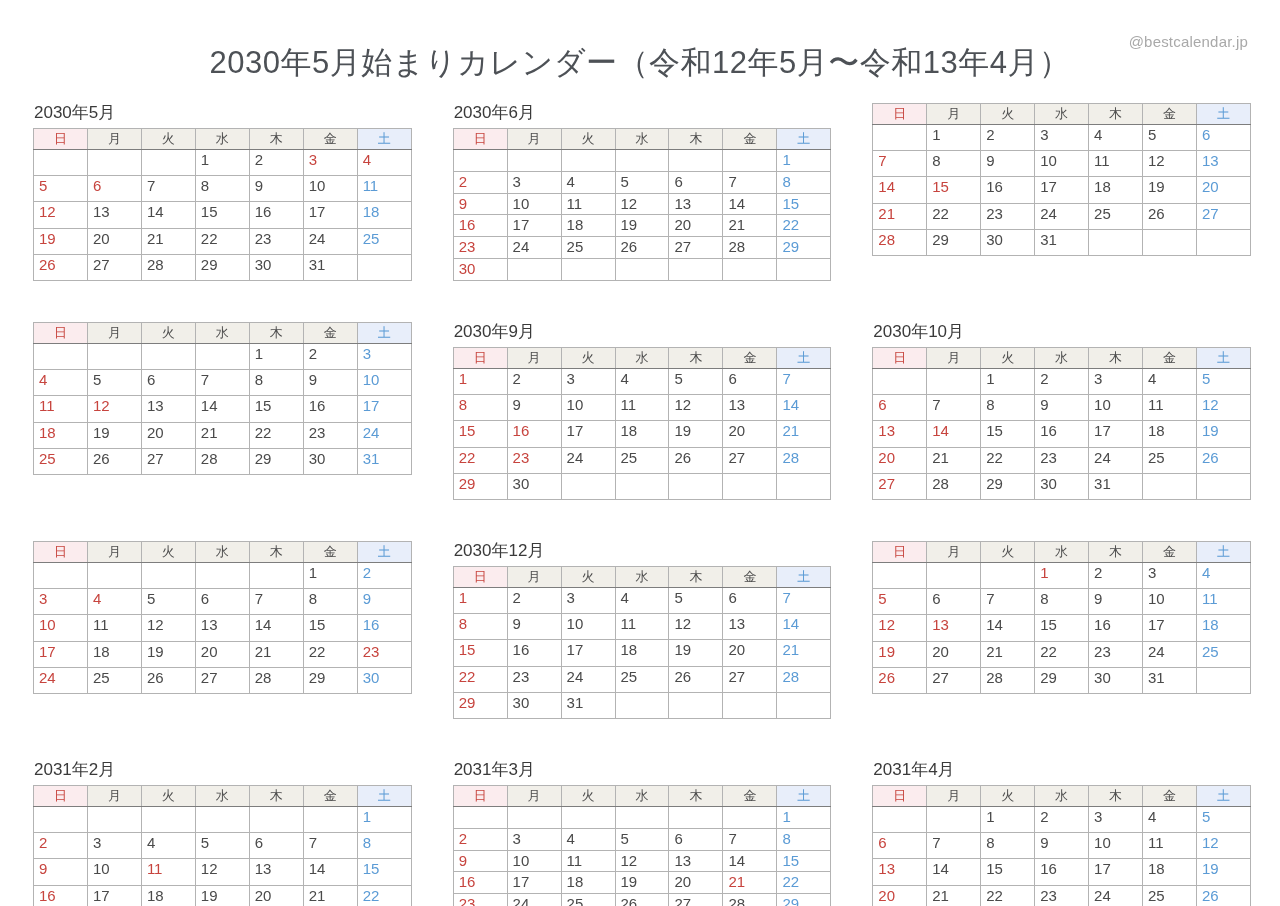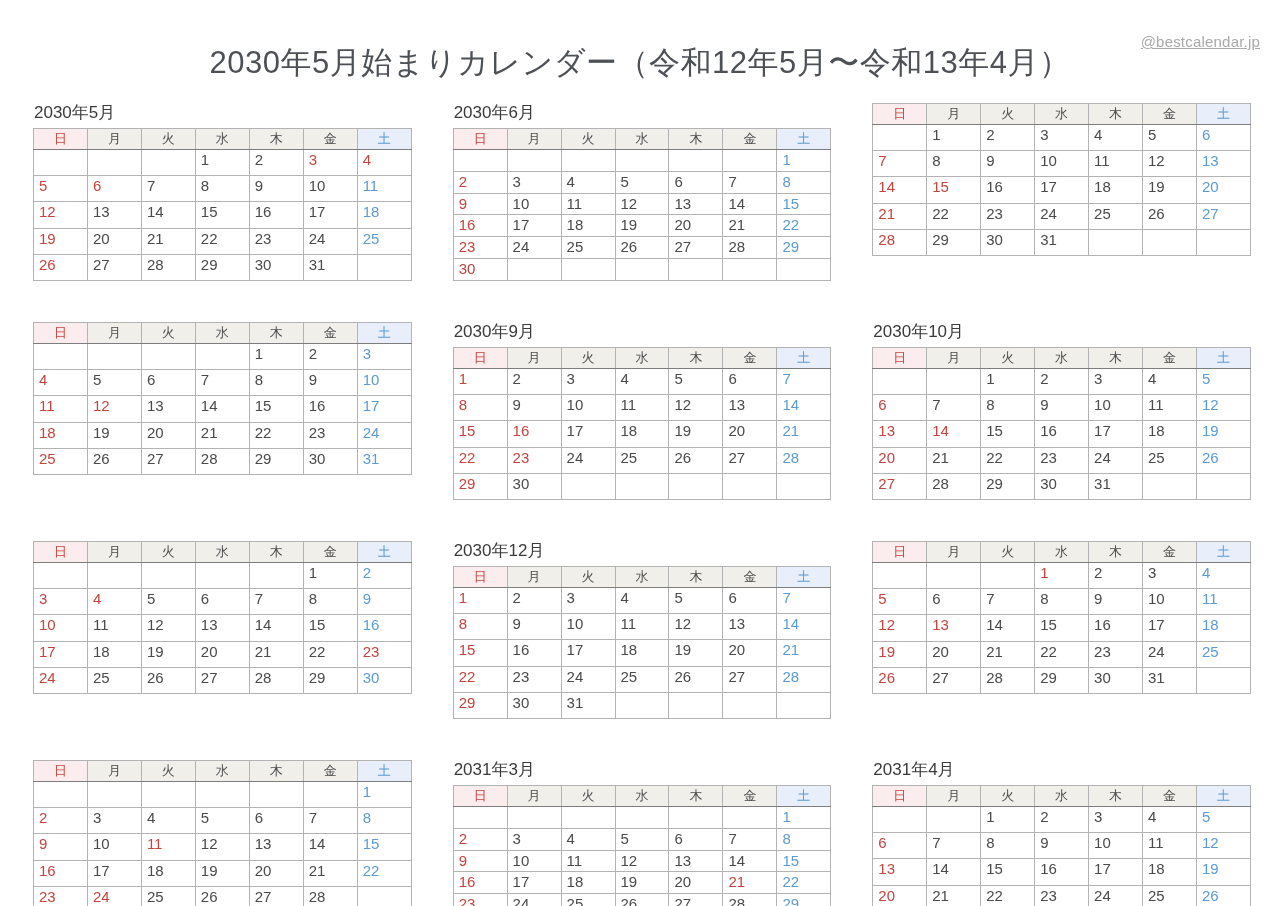--- a/index.html
+++ b/index.html
@@ -3,22 +3,22 @@
 <meta charset="utf-8">
 <style>
   * { margin: 0; padding: 0; box-sizing: border-box; }
   html, body { background: #ffffff; }
   body {
     font-family: "Liberation Sans", "DejaVu Sans", sans-serif;
     width: 1280px; height: 906px; position: relative;
     color: #4a4a4a;
   }
   .watermark {
-    position: absolute; top: 33px; right: 20px;
-    font-size: 15px; color: #a9a9a9; letter-spacing: 0.2px; text-decoration: underline;
+    position: absolute; top: 33px; right: 32px;
+    font-size: 15px; color: #a9a9a9; letter-spacing: 0.2px;
   }
   .page-title {
     position: absolute; top: 42px; left: 0; right: 0;
     text-align: center; font-size: 31px; font-weight: 500;
     color: #4d5156; letter-spacing: 0.5px;
   }
   .calendar-grid {
     position: absolute; top: 103px; left: 33px; right: 29px;
     display: grid; grid-template-columns: repeat(3, 1fr);
     column-gap: 21px; row-gap: 14px; gap: 41px;
@@ -624,20 +624,21 @@
             <td>28</td>
             <td>29</td>
             <td>30</td>
             <td>31</td>
             <td></td>
           </tr>
         </tbody>
       </table>
     </div>
     <div class="month-block">
+      <div class="month-title">2031年2月</div>
       <table class="month-table">
         <thead>
           <tr>
             <th class="hd-sun">日</th>
             <th class="hd-wk">月</th>
             <th class="hd-wk">火</th>
             <th class="hd-wk">水</th>
             <th class="hd-wk">木</th>
             <th class="hd-wk">金</th>
             <th class="hd-sat">土</th>

